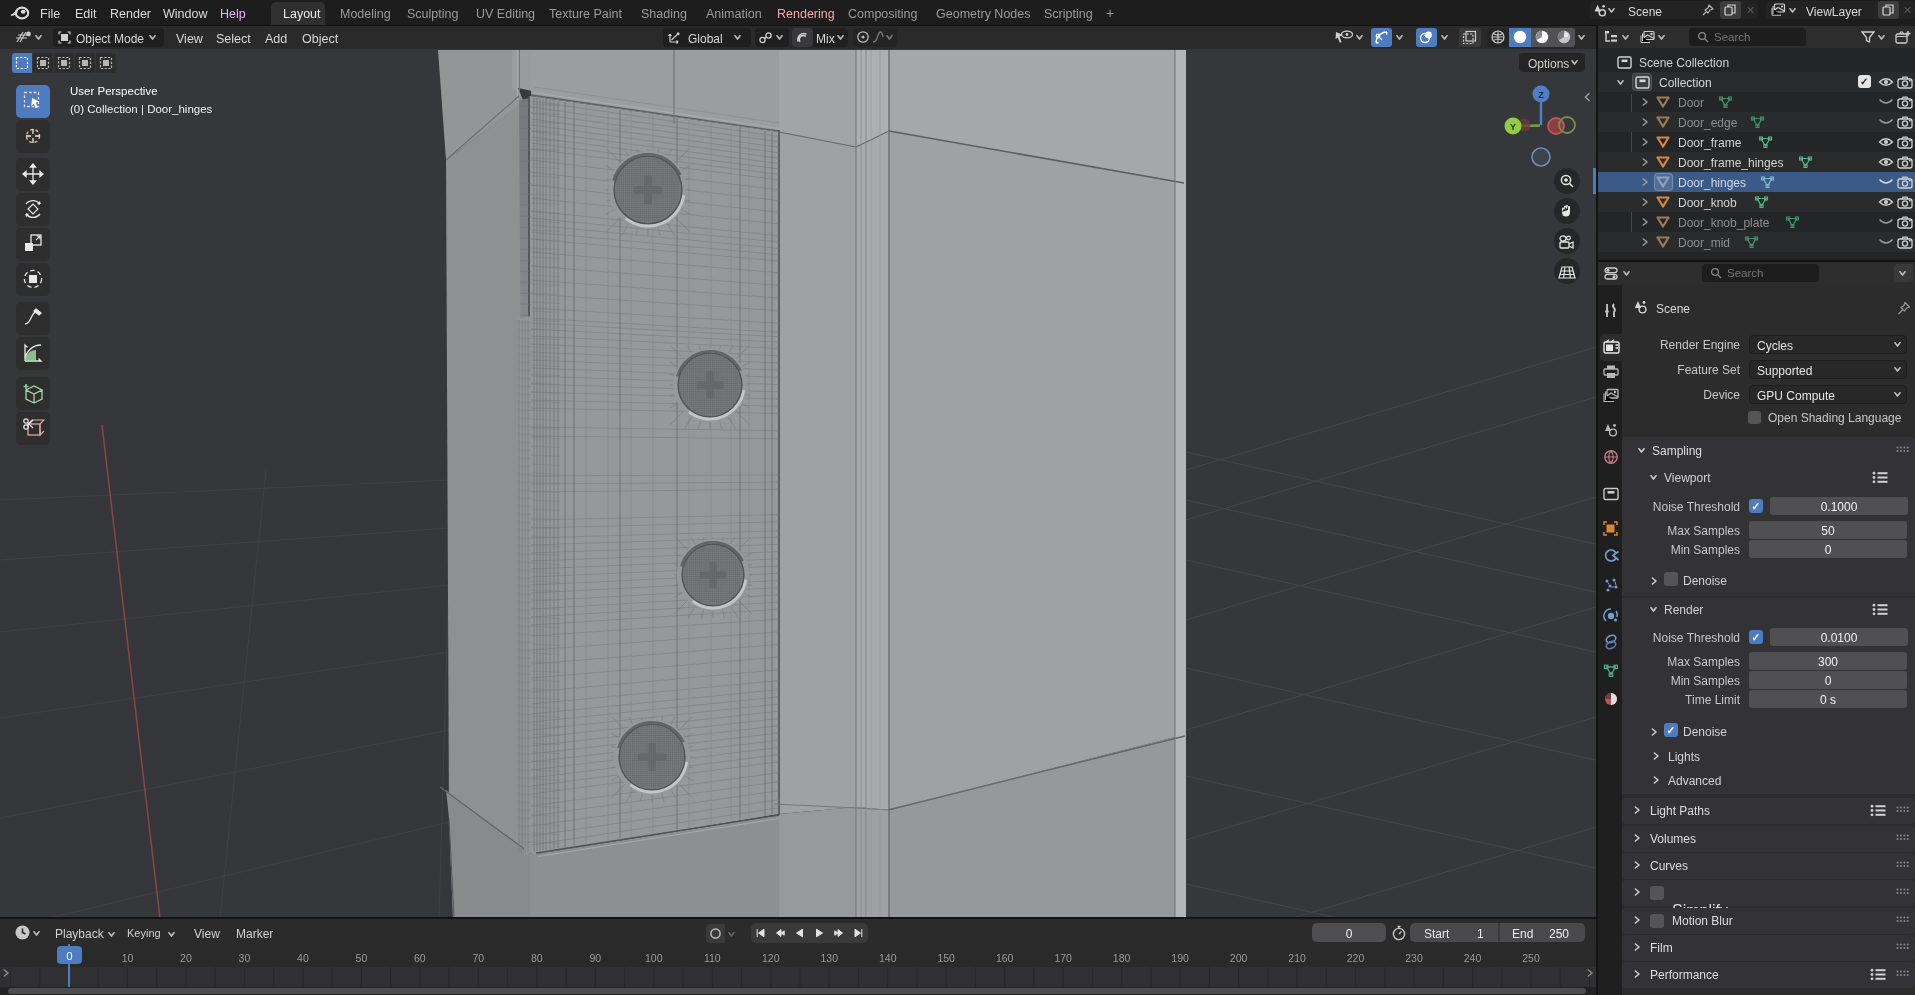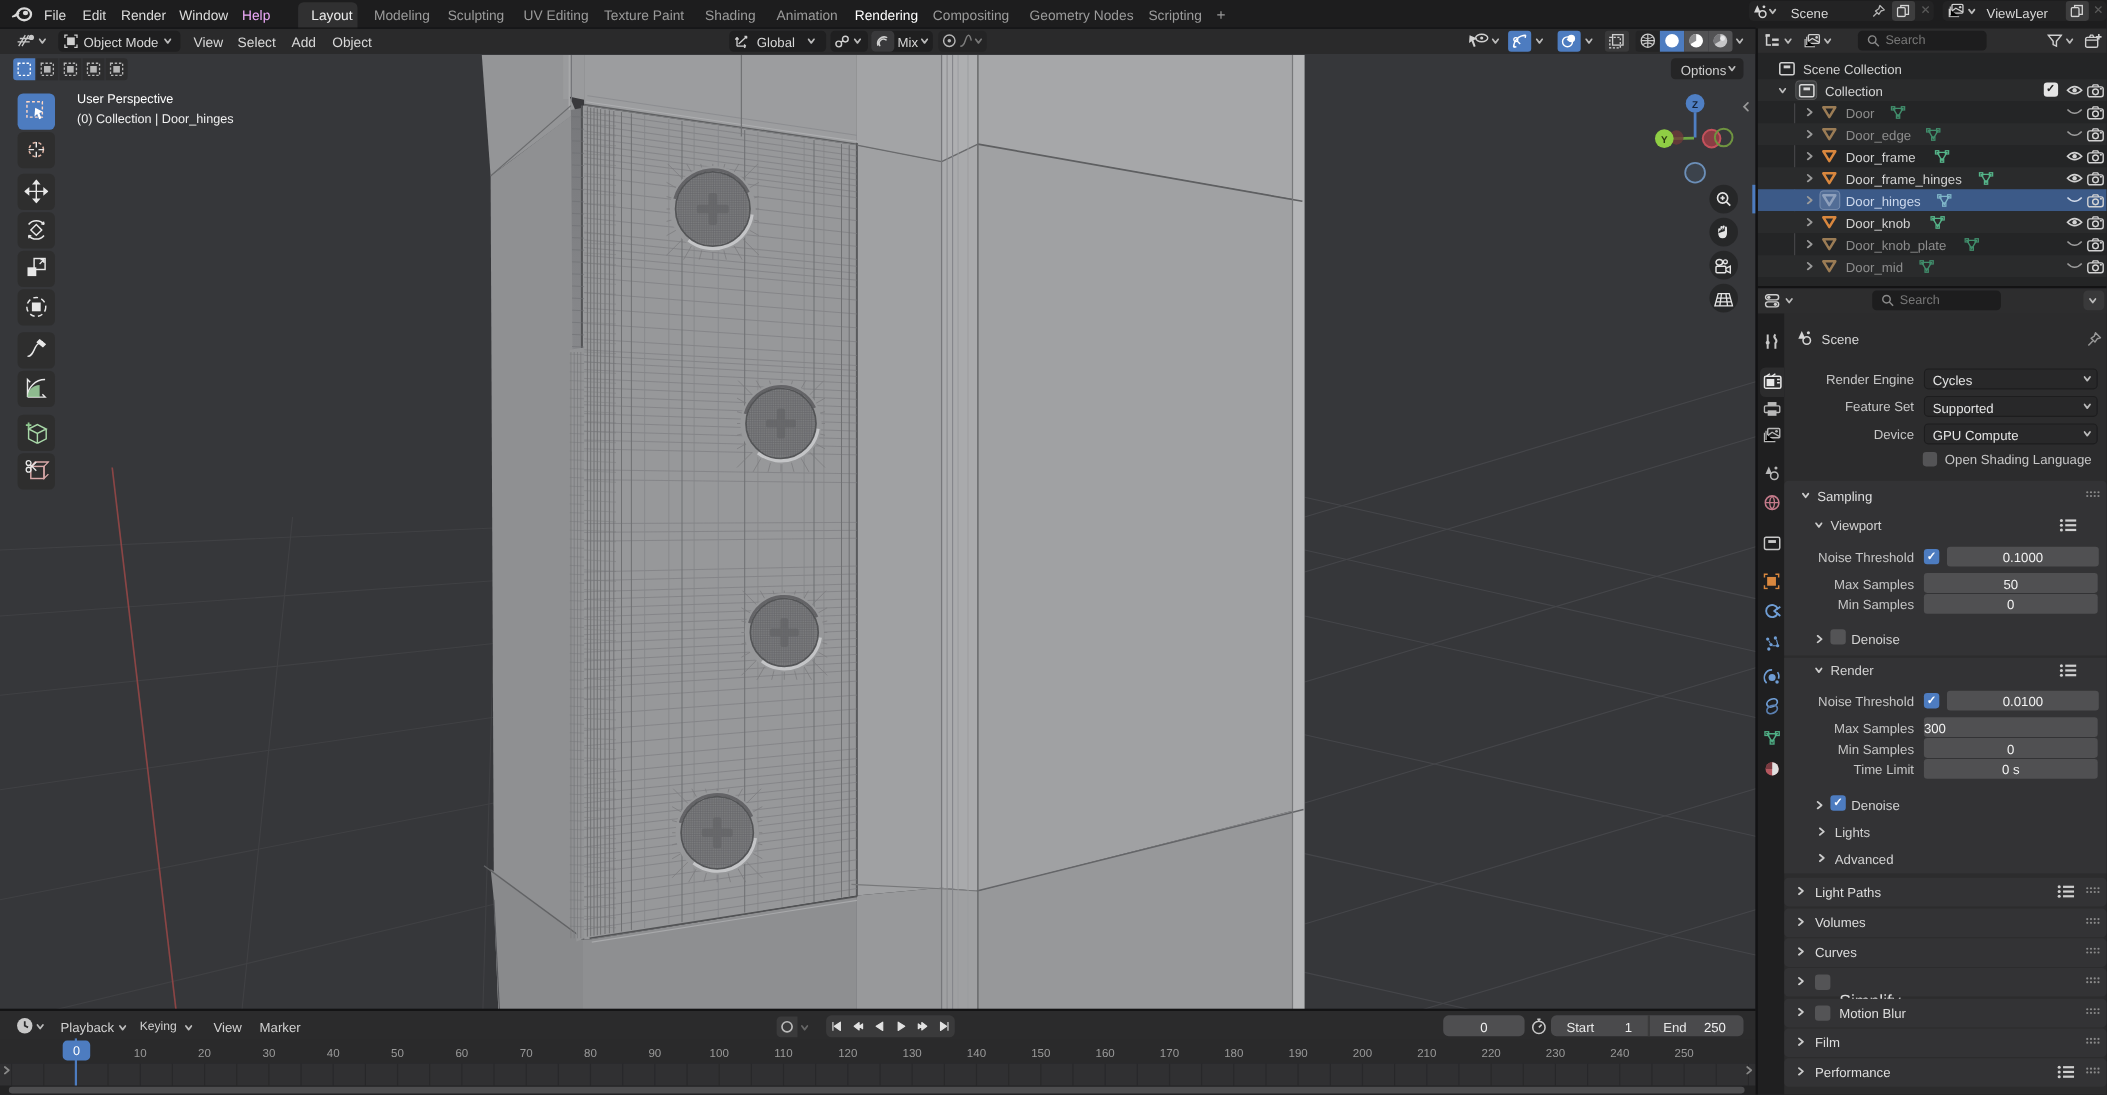--- a/index.html
+++ b/index.html
@@ -996,21 +996,21 @@
 <div style="position:absolute;left:163px;top:8px;font-size:12.5px;color:#dcdcdc;font-weight:400;white-space:nowrap;line-height:1;">Window</div>
 <div style="position:absolute;left:220px;top:8px;font-size:12.5px;color:#f0abfc;font-weight:400;white-space:nowrap;line-height:1;">Help</div>
 <div style="position:absolute;left:271px;top:2px;width:54px;height:24px;background:#303031;border-radius:5px 5px 0 0;"></div>
 <div style="position:absolute;left:283px;top:8px;font-size:12.5px;color:#ececec;font-weight:400;white-space:nowrap;line-height:1;">Layout</div>
 <div style="position:absolute;left:340px;top:8px;font-size:12.5px;color:#9b9b9b;font-weight:400;white-space:nowrap;line-height:1;">Modeling</div>
 <div style="position:absolute;left:407px;top:8px;font-size:12.5px;color:#9b9b9b;font-weight:400;white-space:nowrap;line-height:1;">Sculpting</div>
 <div style="position:absolute;left:476px;top:8px;font-size:12.5px;color:#9b9b9b;font-weight:400;white-space:nowrap;line-height:1;">UV Editing</div>
 <div style="position:absolute;left:549px;top:8px;font-size:12.5px;color:#9b9b9b;font-weight:400;white-space:nowrap;line-height:1;">Texture Paint</div>
 <div style="position:absolute;left:641px;top:8px;font-size:12.5px;color:#9b9b9b;font-weight:400;white-space:nowrap;line-height:1;">Shading</div>
 <div style="position:absolute;left:706px;top:8px;font-size:12.5px;color:#9b9b9b;font-weight:400;white-space:nowrap;line-height:1;">Animation</div>
-<div style="position:absolute;left:777px;top:8px;font-size:12.5px;color:#ffffff;font-weight:400;white-space:nowrap;line-height:1;">Rendering</div>
+<div style="position:absolute;left:777px;top:8px;font-size:12.5px;color:#fca5a5;font-weight:400;white-space:nowrap;line-height:1;">Rendering</div>
 <div style="position:absolute;left:848px;top:8px;font-size:12.5px;color:#9b9b9b;font-weight:400;white-space:nowrap;line-height:1;">Compositing</div>
 <div style="position:absolute;left:936px;top:8px;font-size:12.5px;color:#9b9b9b;font-weight:400;white-space:nowrap;line-height:1;">Geometry Nodes</div>
 <div style="position:absolute;left:1044px;top:8px;font-size:12.5px;color:#9b9b9b;font-weight:400;white-space:nowrap;line-height:1;">Scripting</div>
 <div style="position:absolute;left:1106px;top:6px;font-size:14px;color:#9b9b9b;font-weight:400;white-space:nowrap;line-height:1;">+</div>
 <div style="position:absolute;left:1590px;top:1px;width:168px;height:18px;background:#232324;border-radius:4px;"></div>
 <svg width="14" height="14" viewBox="0 0 14 14" style="position:absolute;left:1593px;top:3px">
     <path d="M4.6 1.8 L7.6 8.4 H1.6 Z" fill="#d4d4d4"></path>
     <circle cx="9.3" cy="9.8" r="3.1" fill="none" stroke="#d4d4d4" stroke-width="1.4"></circle>
     <circle cx="10.6" cy="3.2" r="1.3" fill="#d4d4d4"></circle>
   </svg>
@@ -1474,21 +1474,21 @@
     <rect x="5.5" y="5.5" width="10" height="2" fill="#d0d0d0"></rect>
     <rect x="5.5" y="9.8" width="10" height="2" fill="#d0d0d0"></rect>
   </svg>
 <div style="position:absolute;left:1622px;top:632px;width:118px;text-align:right;font-size:12px;color:#c6c6c6;white-space:nowrap;">Noise Threshold</div>
 <div style="position:absolute;left:1749px;top:630px;width:14px;height:14px;background:#4d7cc0;border-radius:3px;"></div>
 <div style="position:absolute;left:1751.5px;top:632px;font-size:10.5px;color:#fff;font-weight:700;white-space:nowrap;line-height:1;">✓</div>
 <div style="position:absolute;left:1770px;top:628px;width:138px;height:18px;background:#505052;border-radius:3px;"></div>
 <div style="position:absolute;left:1770px;top:632px;width:138px;text-align:center;font-size:12px;color:#f2f2f2;">0.0100</div>
 <div style="position:absolute;left:1622px;top:656px;width:118px;text-align:right;font-size:12px;color:#c6c6c6;white-space:nowrap;">Max Samples</div>
 <div style="position:absolute;left:1749px;top:652px;width:158px;height:18px;background:#505052;border-radius:3px;"></div>
-<div style="position:absolute;left:1749px;top:656px;width:158px;font-size:12px;color:#f2f2f2;">300</div>
+<div style="position:absolute;left:1749px;top:656px;width:158px;text-align:center;font-size:12px;color:#f2f2f2;">300</div>
 <div style="position:absolute;left:1622px;top:675px;width:118px;text-align:right;font-size:12px;color:#c6c6c6;white-space:nowrap;">Min Samples</div>
 <div style="position:absolute;left:1749px;top:671px;width:158px;height:18px;background:#505052;border-radius:3px;"></div>
 <div style="position:absolute;left:1749px;top:675px;width:158px;text-align:center;font-size:12px;color:#f2f2f2;">0</div>
 <div style="position:absolute;left:1622px;top:694px;width:118px;text-align:right;font-size:12px;color:#c6c6c6;white-space:nowrap;">Time Limit</div>
 <div style="position:absolute;left:1749px;top:690px;width:158px;height:18px;background:#505052;border-radius:3px;"></div>
 <div style="position:absolute;left:1749px;top:694px;width:158px;text-align:center;font-size:12px;color:#f2f2f2;">0 s</div>
 <svg style="position:absolute;left:1650px;top:728px" width="8" height="8" viewBox="0 0 8 8">
     <path d="M2.4 1 L6.0 4.0 L2.4 7" stroke="#ccc" stroke-width="1.6" fill="none" stroke-linecap="round" stroke-linejoin="round"></path>
   </svg>
 <div style="position:absolute;left:1664px;top:723px;width:14px;height:14px;background:#4d7cc0;border-radius:3px;"></div>

